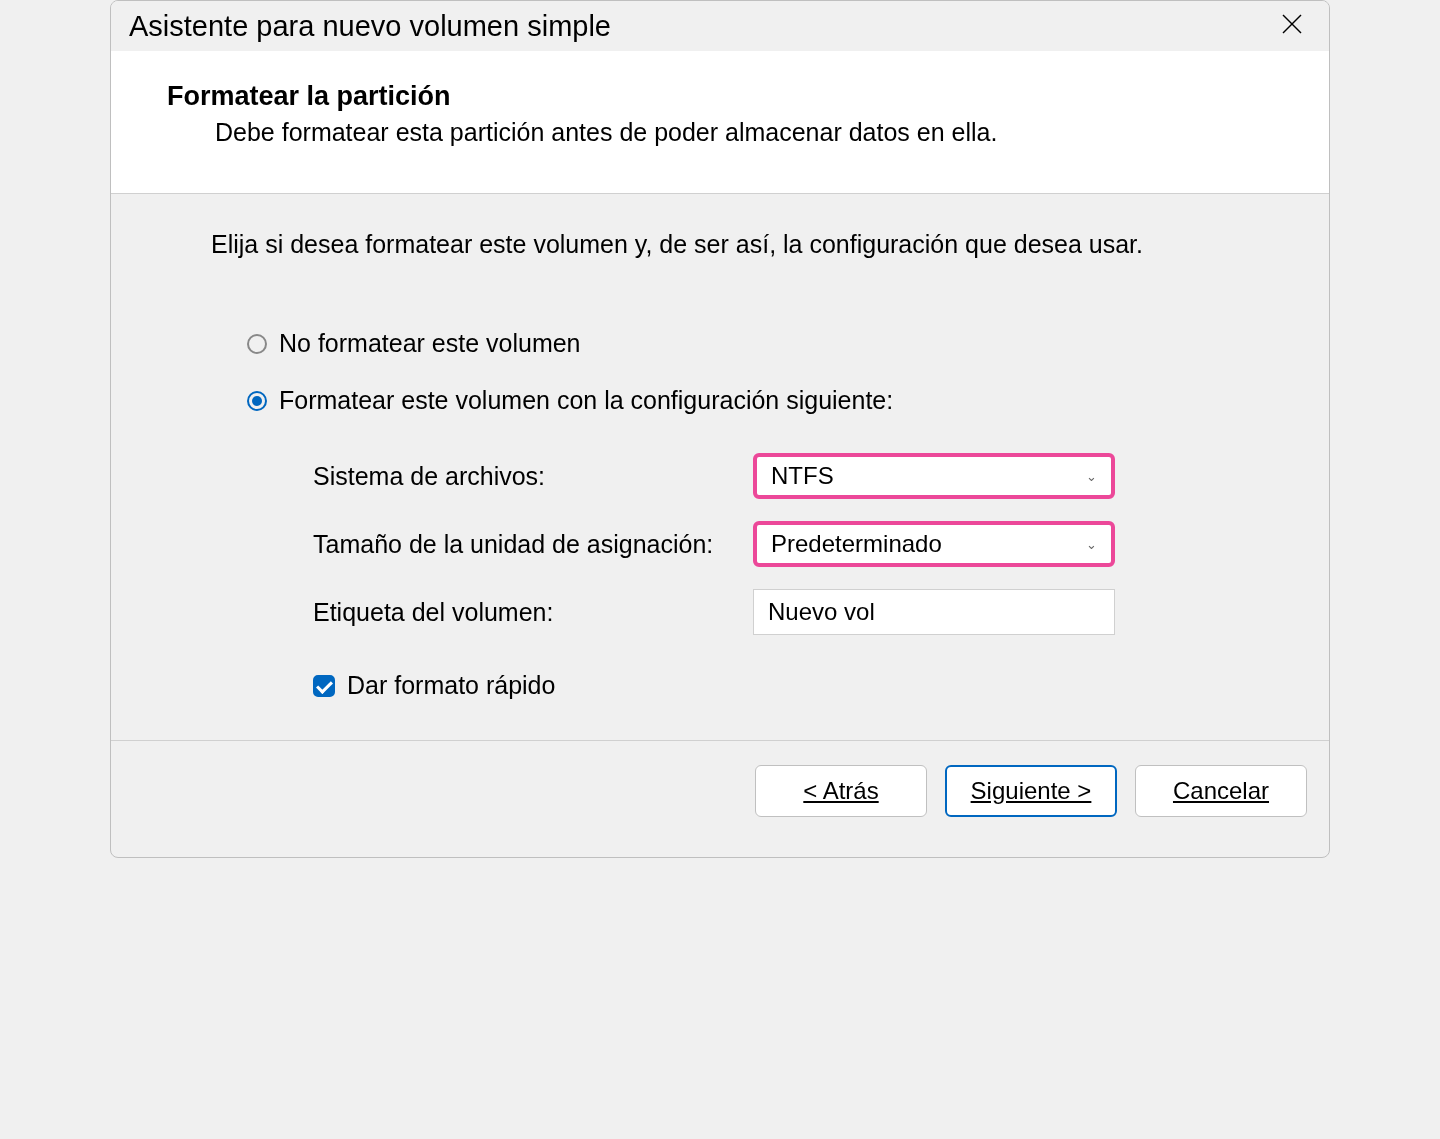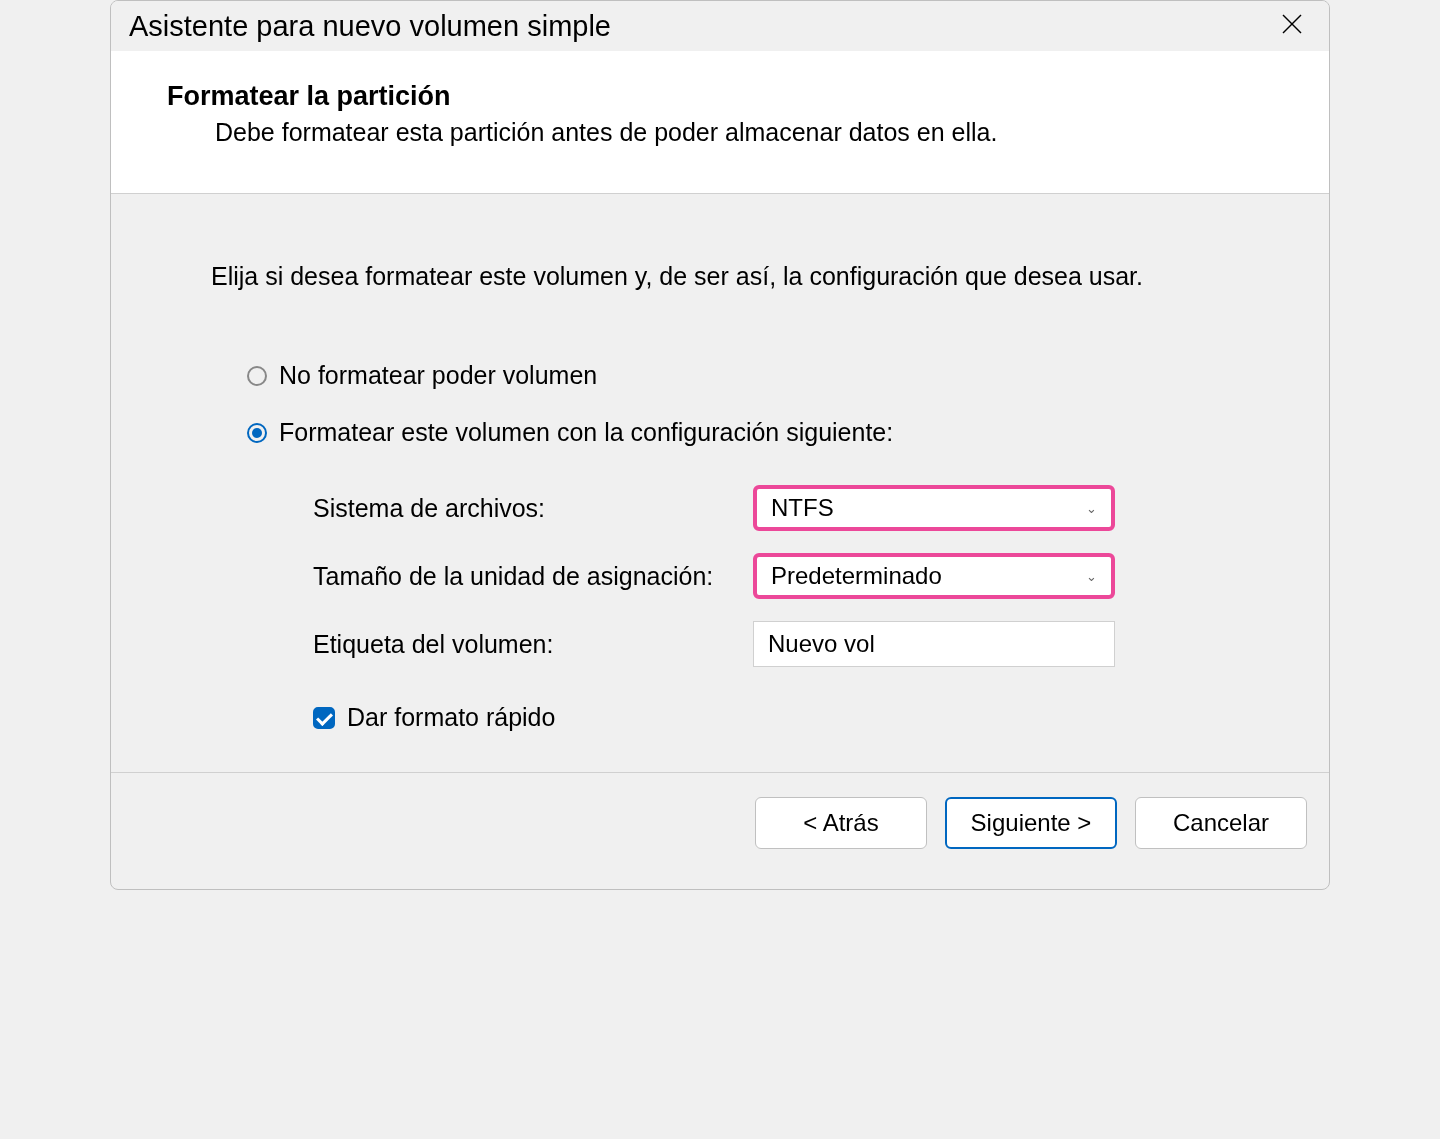--- a/index.html
+++ b/index.html
@@ -55,21 +55,20 @@
   }
   .header-subtitle {
     font-size: 25px;
     font-weight: 400;
     color: #000;
     padding-left: 48px;
   }
   .content {
     padding: 36px 40px 20px 100px;
     min-height: 540px;
-    margin-top: 32px;
   }
   .instruction {
     font-size: 25px;
     color: #000;
     margin-bottom: 70px;
   }
   .radio-group {
     padding-left: 36px;
   }
   .radio-row {
@@ -178,20 +177,21 @@
     border: solid #fff;
     border-width: 0 3px 3px 0;
     transform: rotate(45deg);
   }
   .footer {
     border-top: 1px solid #d0d0d0;
     padding: 24px 22px 40px 22px;
     display: flex;
     justify-content: flex-end;
     gap: 18px;
+    text-decoration: underline;
   }
   .btn {
     min-width: 172px;
     height: 52px;
     background: #ffffff;
     border: 1px solid #c0c0c0;
     border-radius: 6px;
     font-size: 24px;
     color: #000;
     display: flex;
@@ -224,21 +224,21 @@
     <div class="header-subtitle">Debe formatear esta partición antes de poder almacenar datos en ella.</div>
   </div>
 
   <div class="content">
     <div class="instruction">Elija si desea formatear este volumen y, de ser así, la configuración que desea usar.</div>
 
     <div class="radio-group">
 
       <div class="radio-row">
         <span class="radio"></span>
-        <span>No formatear poder volumen</span>
+        <span>No formatear este volumen</span>
       </div>
 
       <div class="radio-row">
         <span class="radio checked"></span>
         <span>Formatear este volumen con la configuración siguiente:</span>
       </div>
 
       <div class="form-grid">
 
         <div class="form-row">

